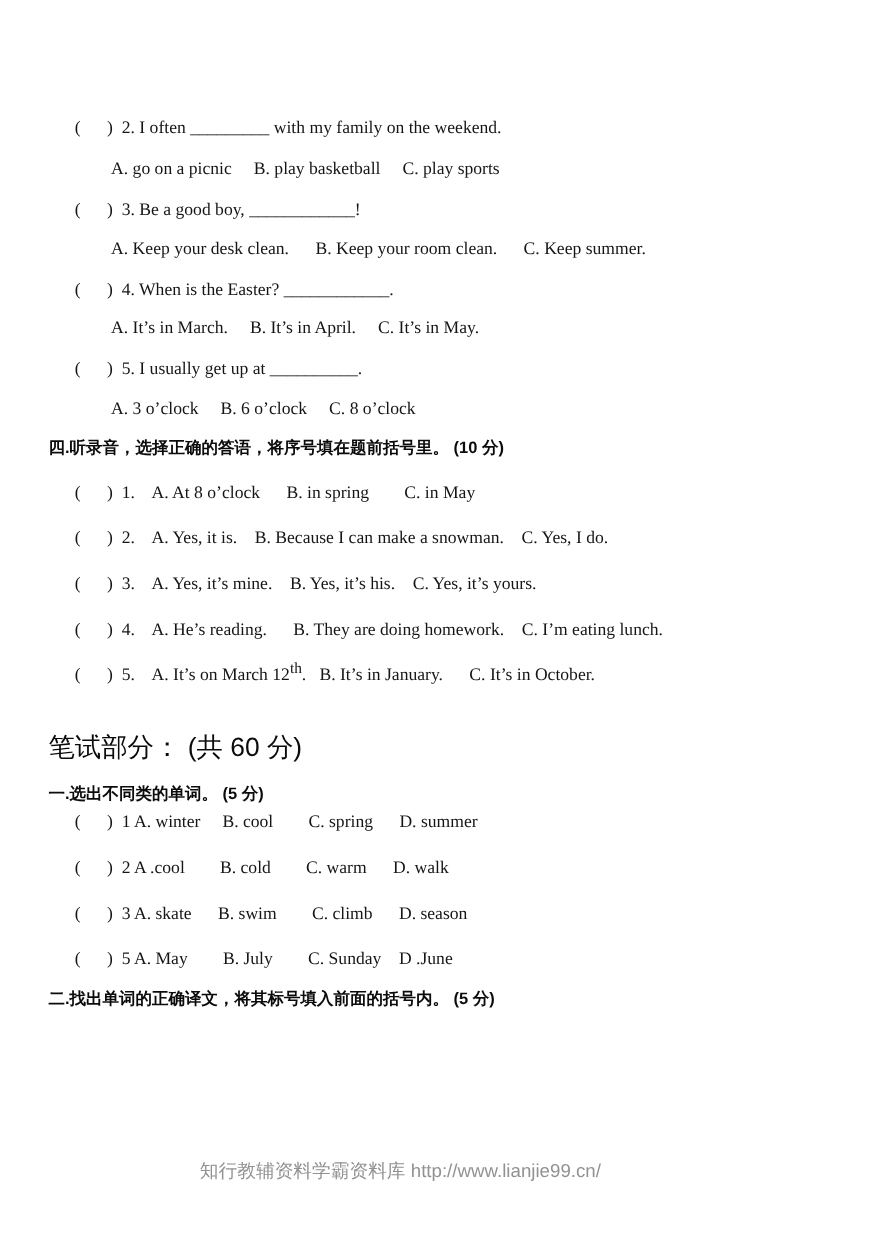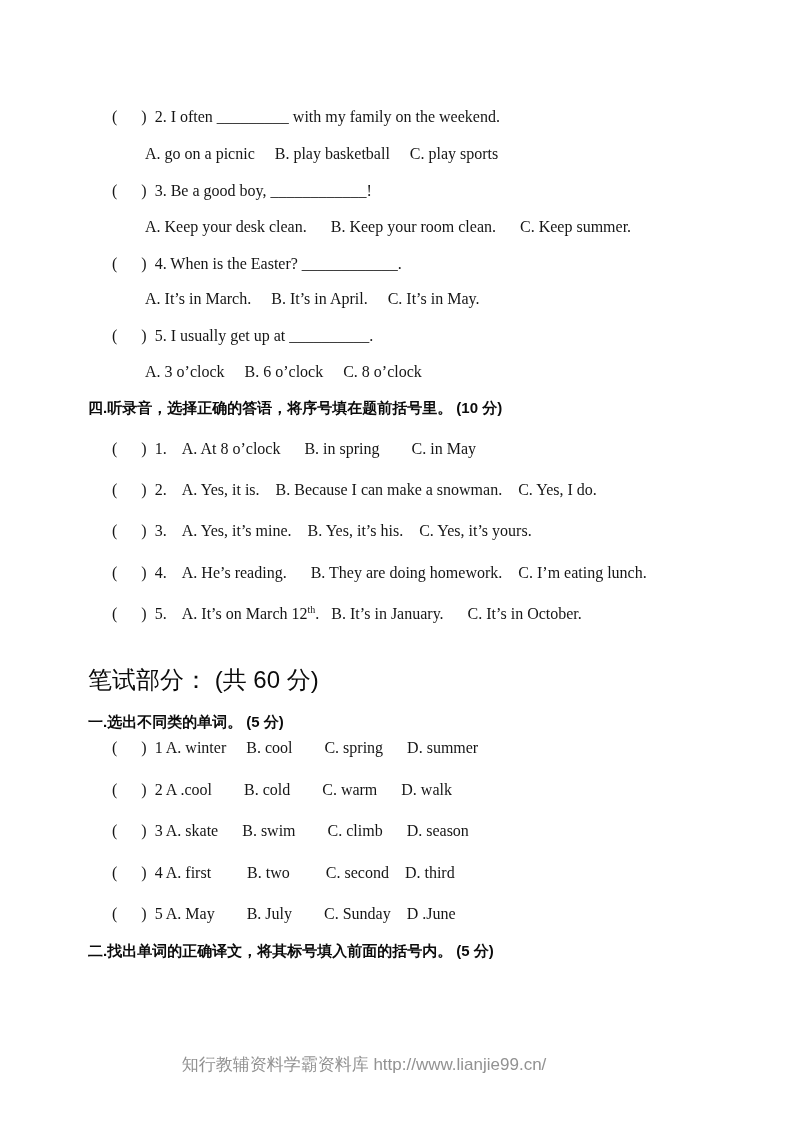--- a/index.html
+++ b/index.html
@@ -9,21 +9,21 @@
     height: 1122px;
     position: relative;
     font-family: "Liberation Serif", "DejaVu Serif", serif;
     color: #151515;
     overflow: hidden;
   }
   .page {
     position: relative;
     width: 793px;
     height: 1122px;
-    padding: 106px 90px 0 88px;
+    padding: 106px 90px 0 44px;
   }
   .line {
     font-size: 16px;
     line-height: 22px;
     white-space: pre-wrap;
     color: #151515;
   }
   .q-line   { margin-left: 24px; }
   .opt-line { margin-left: 57px; }
   .item-line{ margin-left: 24px; }
@@ -37,21 +37,21 @@
   }
   .center-heading {
     font-family: "Liberation Sans", "DejaVu Sans", sans-serif;
     font-weight: normal;
     font-size: 24px;
     line-height: 24px;
     white-space: pre-wrap;
     color: #0b0b0b;
     margin-right: 30px;
   }
-  sup { font-size: 10px; line-height: 0; }
+  sup { font-size: 14px; line-height: 0; }
   .footer {
     position: absolute;
     left: 0;
     top: 1053px;
     width: 728px;
     text-align: center;
     font-family: "Liberation Sans", "DejaVu Sans", sans-serif;
     font-size: 17px;
     color: #929292;
     white-space: pre-wrap;
@@ -91,20 +91,19 @@
   <div class="line item-line mt20">(      )  4.    A. He’s reading.      B. They are doing homework.    C. I’m eating lunch.</div>
   <div class="line item-line mt19"><span>(      )  5.    A. It’s on March 12</span><sup><span>th</span></sup><span>.   B. It’s in January.      C. It’s in October.</span></div>
 
   <div class="center-heading mt43">笔试部分： (共 60 分)</div>
 
   <div class="cn-heading mt18">一.选出不同类的单词。 (5 分)</div>
 
   <div class="line item-line mt22">(      )  1 A. winter     B. cool        C. spring      D. summer</div>
   <div class="line item-line mt20">(      )  2 A .cool        B. cold        C. warm      D. walk</div>
   <div class="line item-line mt19">(      )  3 A. skate      B. swim        C. climb      D. season</div>
-  <div class="line item-line mt20">(      )  4 A. first         B. two         C. second    D. third</div>
   <div class="line item-line mt19">(      )  5 A. May        B. July        C. Sunday    D .June</div>
 
   <div class="cn-heading mt14">二.找出单词的正确译文，将其标号填入前面的括号内。 (5 分)</div>
 
   <div class="footer">知行教辅资料学霸资料库 http://www.lianjie99.cn/</div>
 
 </div>
 
 </body></html>

